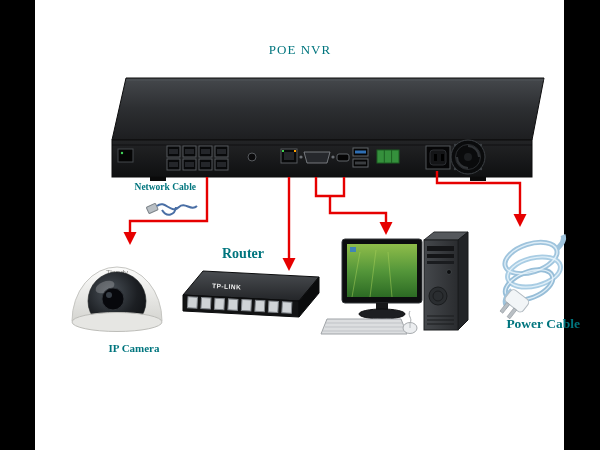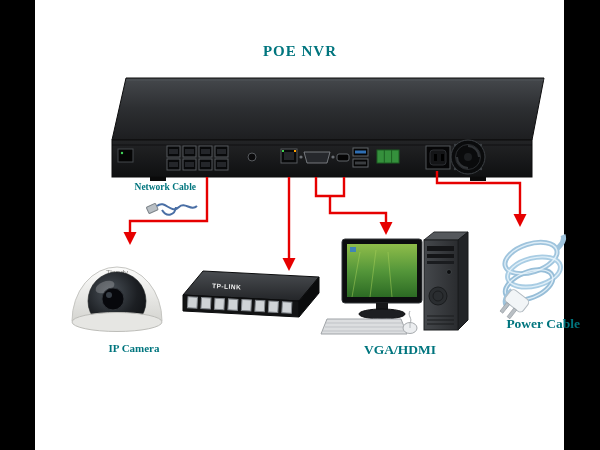--- a/index.html
+++ b/index.html
@@ -3,21 +3,21 @@
 <meta charset="utf-8">
 <style>
   html,body{margin:0;padding:0;background:#666;}
   .scene{position:relative;width:600px;height:450px;background:#ffffff;overflow:hidden;
          font-family:"Liberation Serif",serif;}
   .bar{position:absolute;top:0;height:450px;background:#000;}
   .bar.left{left:0;width:35px;}
   .bar.right{right:0;width:36px;}
   svg.diagram{position:absolute;left:0;top:0;}
   .lbl{position:absolute;color:#00757E;text-align:center;line-height:1.25;}
-  .lbl.title{left:228px;top:42px;width:144px;font-size:15px;font-weight:bold;letter-spacing:1px;}
+  .lbl.title{left:228px;top:42px;width:144px;font-size:13px;font-weight:normal;letter-spacing:1px;}
   .lbl.netcable{left:116px;top:182px;width:80px;font-size:9.5px;font-weight:600;text-align:right;}
   .lbl.router{left:206px;top:245px;width:74px;font-size:14px;font-weight:bold;}
   .lbl.ipcam{left:84px;top:342px;width:100px;font-size:11px;font-weight:bold;}
   .lbl.monitor{left:336px;top:342px;width:128px;font-size:13.5px;font-weight:bold;}
   .lbl.power{left:476px;top:316px;width:104px;font-size:13.5px;font-weight:bold;text-align:right;}
 </style>
 </head>
 <body>
 
 <div class="scene">
@@ -237,18 +237,18 @@
       <g transform="rotate(38 516 302)">
         <rect x="505" y="293" width="22" height="15" rx="4" fill="#f2f5f7" stroke="#b4bcc2"></rect>
         <rect x="509" y="308" width="3.5" height="11" fill="#b9bfc4" stroke="#8f969b" stroke-width="0.6"></rect>
         <rect x="518" y="308" width="3.5" height="11" fill="#b9bfc4" stroke="#8f969b" stroke-width="0.6"></rect>
       </g>
     </g>
   </svg>
 
   <div class="lbl title">POE NVR</div>
   <div class="lbl netcable">Network Cable</div>
+  <div class="lbl router">Router</div>
   <div class="lbl ipcam">IP Camera</div>
   <div class="lbl monitor">
-    <div>VGA/HDMI</div>
   </div>
   <div class="lbl power">Power Cable</div>
 </div>
 
 </body></html>

